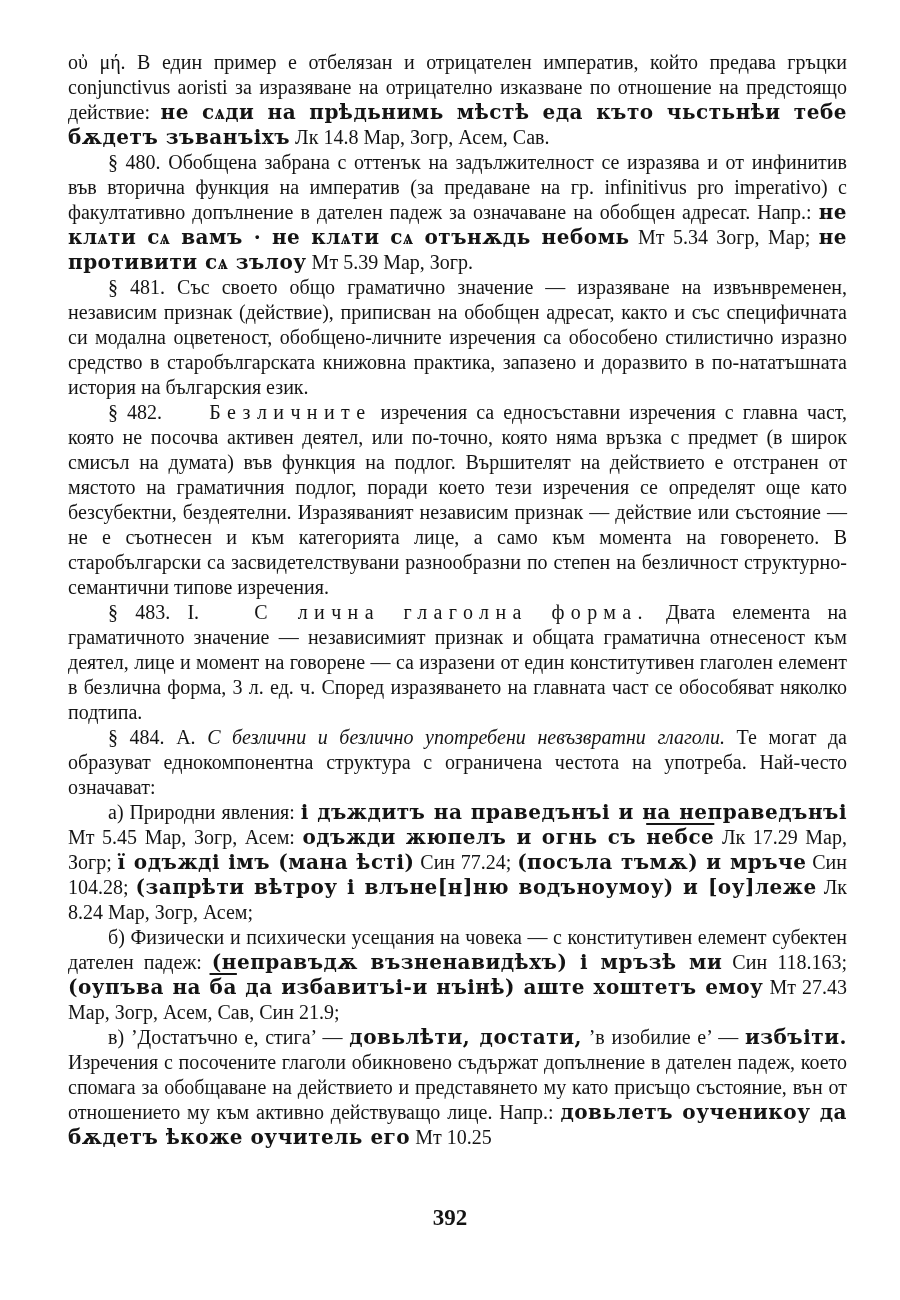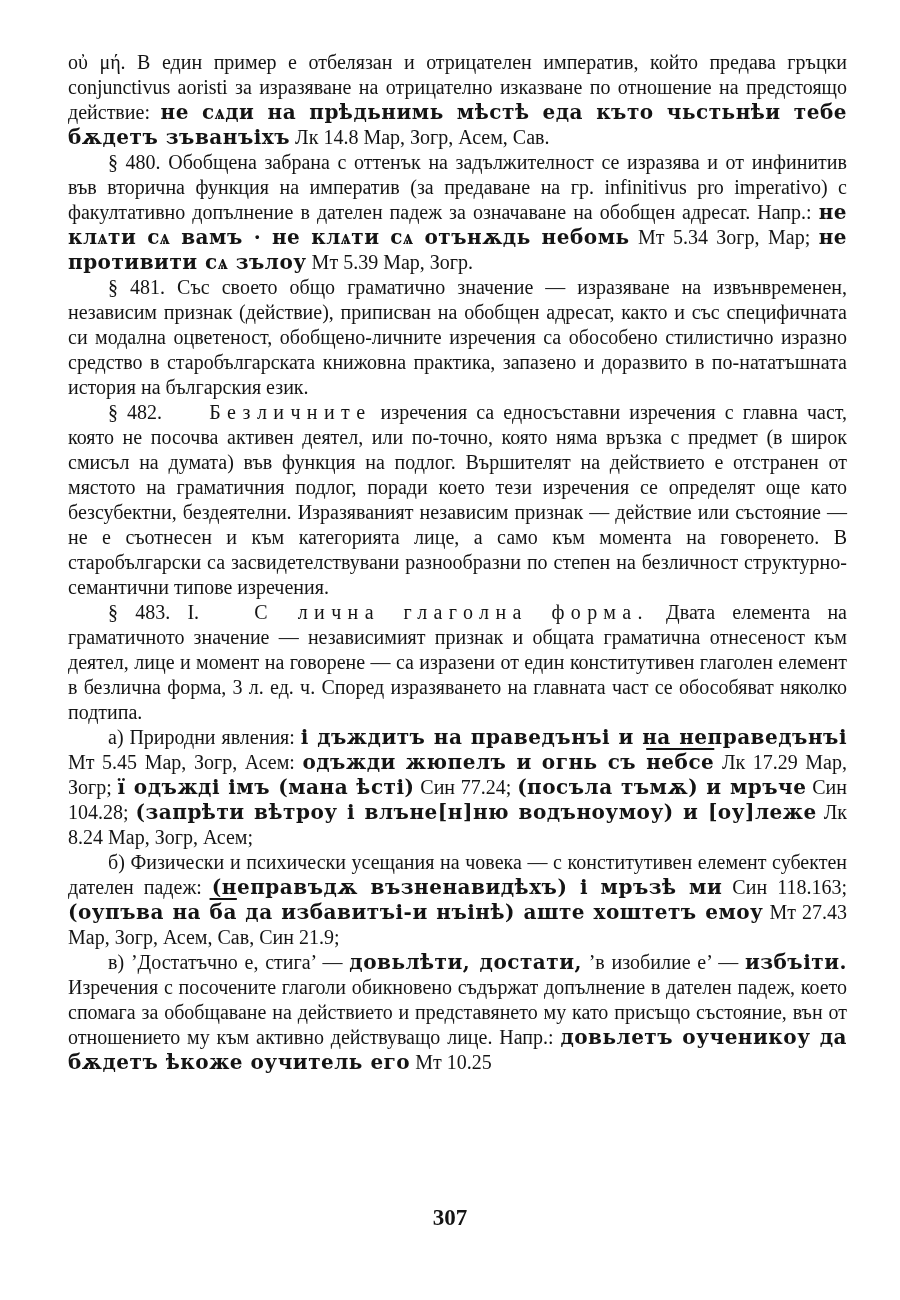--- a/index.html
+++ b/index.html
@@ -41,18 +41,19 @@
 </head>
 <body>
 
 <div class="page">
   <div class="text-block">
       <p class="para no-indent"><span class="seg-n">οὐ μή. В един пример е отбелязан и отрицателен императив, който предава гръцки conjunctivus aoristi за изразяване на отрицателно изказване по отношение на предстоящо действие: </span><span class="seg-ocs">не сѧди на прѣдьнимь мѣстѣ еда къто чьстьнѣи тебе бѫдетъ зъванъіхъ</span><span class="seg-n"> Лк 14.8 Мар, Зогр, Асем, Сав.</span></p>
       <p class="para"><span class="seg-n">§ 480. Обобщена забрана с оттенък на задължителност се изразява и от инфинитив във вторична функция на императив (за предаване на гр. infinitivus pro imperativo) с факултативно допълнение в дателен падеж за означаване на обобщен адресат. Напр.: </span><span class="seg-ocs">не клѧти сѧ вамъ · не клѧти сѧ отънѫдь небомь</span><span class="seg-n"> Мт 5.34 Зогр, Мар; </span><span class="seg-ocs">не противити сѧ зълоу</span><span class="seg-n"> Мт 5.39 Мар, Зогр.</span></p>
       <p class="para"><span class="seg-n">§ 481. Със своето общо граматично значение — изразяване на извънвременен, независим признак (действие), приписван на обобщен адресат, както и със специфичната си модална оцветеност, обобщено-личните изречения са обособено стилистично изразно средство в старобългарската книжовна практика, запазено и доразвито в по-нататъшната история на българския език.</span></p>
       <p class="para"><span class="seg-n">§ 482. </span><span class="seg-sp">Безличните</span><span class="seg-n"> изречения са едносъставни изречения с главна част, която не посочва активен деятел, или по-точно, която няма връзка с предмет (в широк смисъл на думата) във функция на подлог. Вършителят на действието е отстранен от мястото на граматичния подлог, поради което тези изречения се определят още като безсубектни, бездеятелни. Изразяваният независим признак — действие или състояние — не е съотнесен и към категорията лице, а само към момента на говоренето. В старобългарски са засвидетелствувани разнообразни по степен на безличност структурно-семантични типове изречения.</span></p>
       <p class="para"><span class="seg-n">§ 483. I. </span><span class="seg-sp">С лична глаголна форма.</span><span class="seg-n"> Двата елемента на граматичното значение — независимият признак и общата граматична отнесеност към деятел, лице и момент на говорене — са изразени от един конститутивен глаголен елемент в безлична форма, 3 л. ед. ч. Според изразяването на главната част се обособяват няколко подтипа.</span></p>
+      <p class="para"><span class="seg-n">§ 484. А. </span><span class="seg-it">С безлични и безлично употребени невъзвратни глаголи.</span><span class="seg-n"> Те могат да образуват еднокомпонентна структура с ограничена честота на употреба. Най-често означават:</span></p>
       <p class="para"><span class="seg-n">а) Природни явления: </span><span class="seg-ocs">і дъждитъ на праведънъі и на неправедънъі</span><span class="seg-n"> Мт 5.45 Мар, Зогр, Асем: </span><span class="seg-ocs">одъжди жюпелъ и огнь съ </span><span class="seg-ocs seg-titlo">небсе</span><span class="seg-n"> Лк 17.29 Мар, Зогр; </span><span class="seg-ocs">ї одъжді імъ (мана ѣсті)</span><span class="seg-n"> Син 77.24; </span><span class="seg-ocs">(посъла тъмѫ) и мръче</span><span class="seg-n"> Син 104.28; </span><span class="seg-ocs">(запрѣти вѣтроу і влъне[н]ню водъноумоу) и [оу]леже</span><span class="seg-n"> Лк 8.24 Мар, Зогр, Асем;</span></p>
       <p class="para"><span class="seg-n">б) Физически и психически усещания на човека — с конститутивен елемент субектен дателен падеж: </span><span class="seg-ocs">(неправъдѫ възненавидѣхъ) і мръзѣ ми</span><span class="seg-n"> Син 118.163; </span><span class="seg-ocs">(оупъва на </span><span class="seg-ocs seg-titlo">ба</span><span class="seg-ocs"> да избавитъі-и нъінѣ) аште хоштетъ емоу</span><span class="seg-n"> Мт 27.43 Мар, Зогр, Асем, Сав, Син 21.9;</span></p>
       <p class="para"><span class="seg-n">в) ’Достатъчно е, стига’ — </span><span class="seg-ocs">довьлѣти, достати,</span><span class="seg-n"> ’в изобилие е’ — </span><span class="seg-ocs">избъіти.</span><span class="seg-n"> Изречения с посочените глаголи обикновено съдържат допълнение в дателен падеж, което спомага за обобщаване на действието и представянето му като присъщо състояние, вън от отношението му към активно действуващо лице. Напр.: </span><span class="seg-ocs">довьлетъ оученикоу да бѫдетъ ѣкоже оучитель его</span><span class="seg-n"> Мт 10.25</span></p>
     </div>
-  <div class="page-number">307</div>
+  <div class="page-number">392</div>
 </div>
 
 </body></html>

